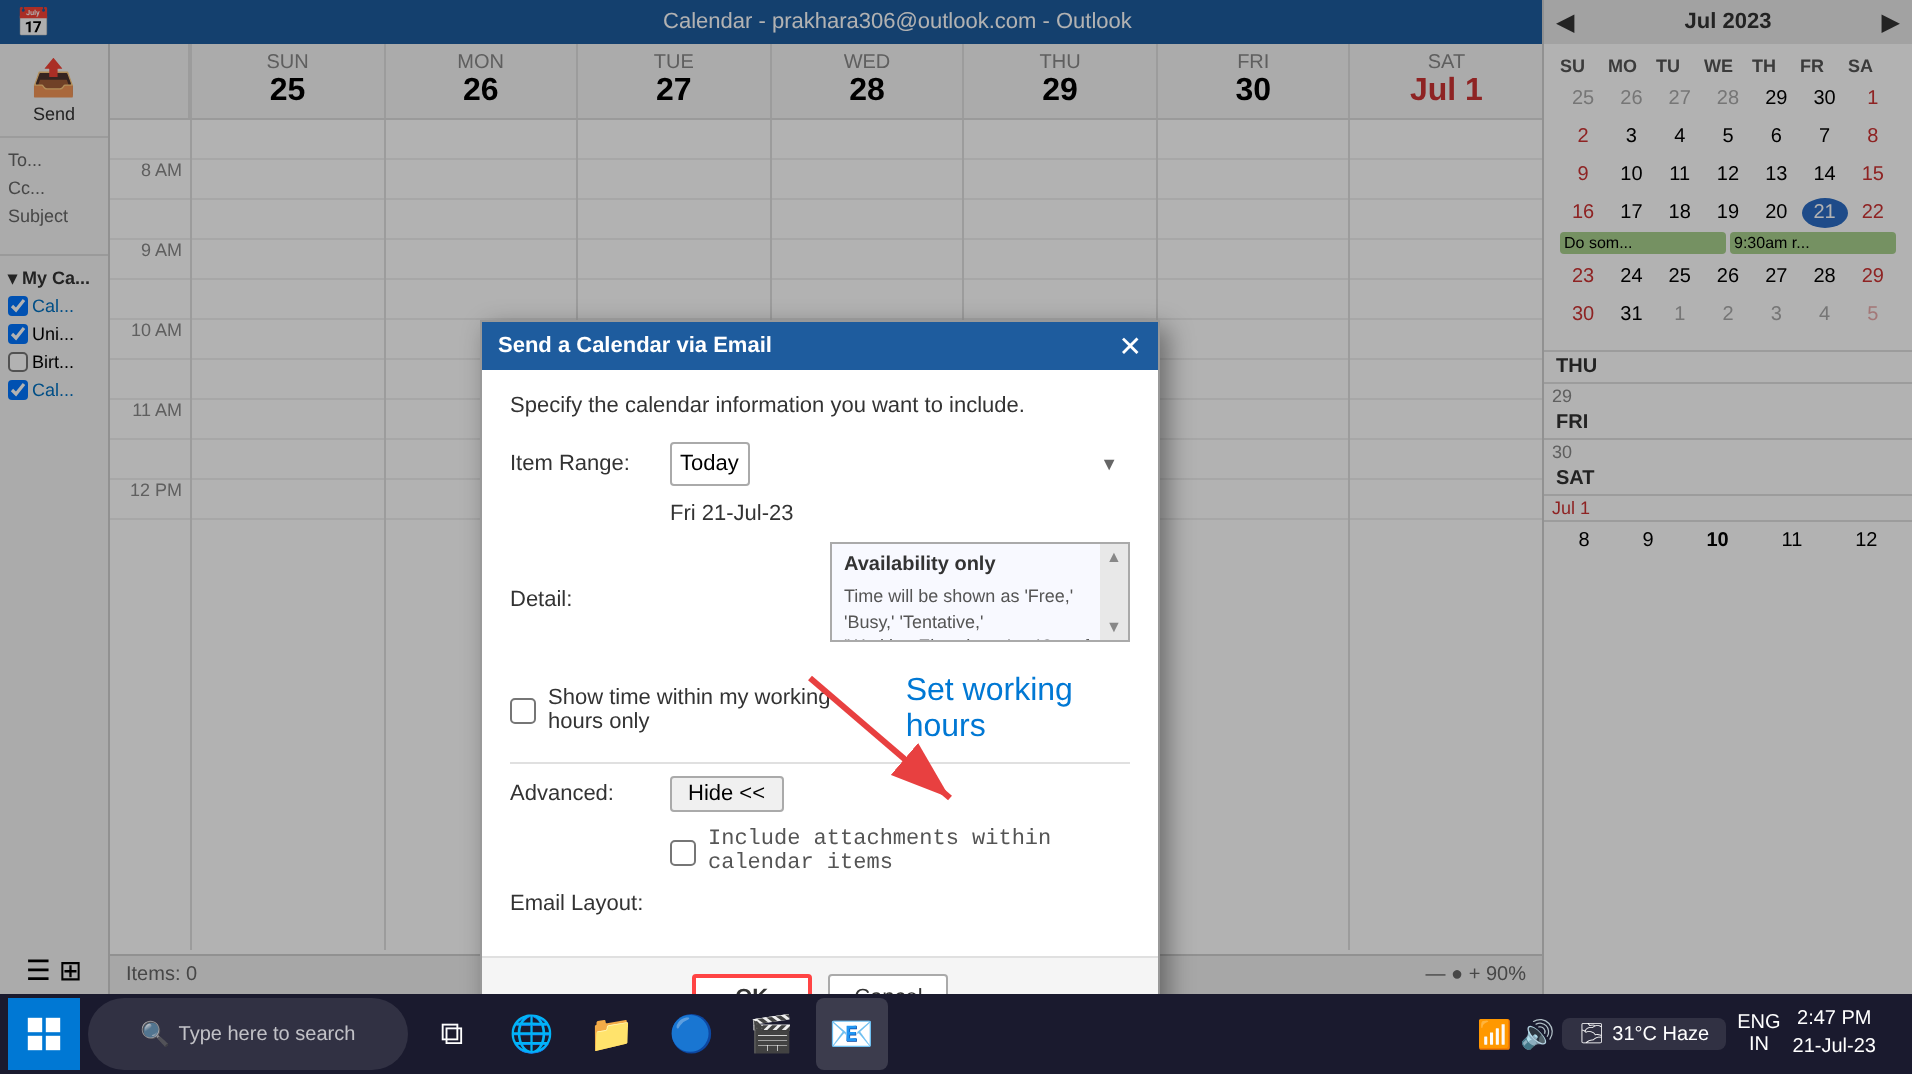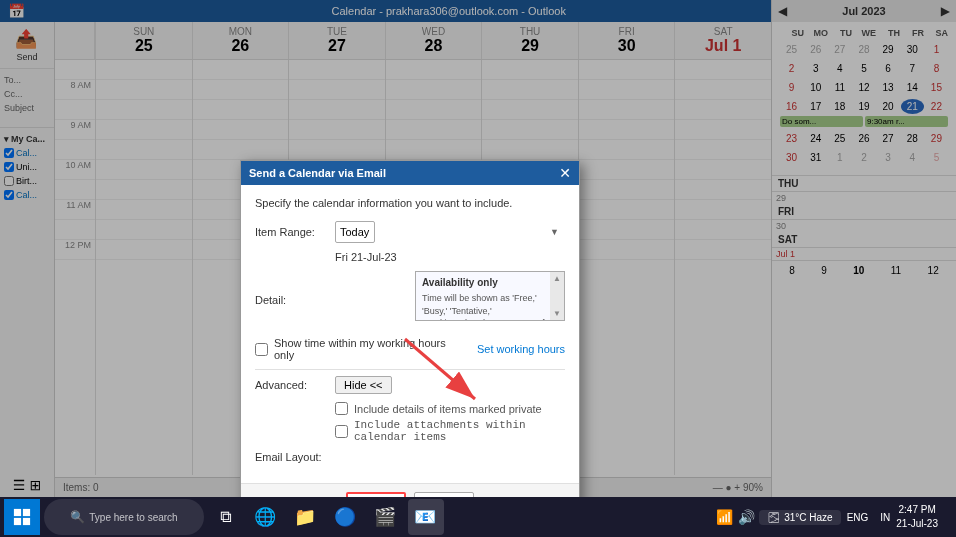--- a/index.html
+++ b/index.html
@@ -44,21 +44,21 @@
     .cal-nav-btn { cursor: pointer; color: #333; font-size: 12px; }
     .cal-month { font-size: 11px; font-weight: bold; color: #333; }
     .cal-grid { width: 100%; padding: 4px; }
     .cal-section { border-top: 1px solid #e0e0e0; margin-top: 4px; }
     .date-heading { padding: 2px 6px; font-size: 10px; font-weight: bold; color: #333; border-bottom: 1px solid #e0e0e0; }
     .cal-dates-grid { display: grid; grid-template-columns: repeat(7, 1fr); gap: 1px; padding: 2px 4px; }
     .cal-date { text-align: center; font-size: 10px; padding: 2px; cursor: pointer; }
     .cal-date.today-date { background: #2b6cc4; color: white; border-radius: 50%; }
     .cal-date.weekend-date { color: #cc3333; }
     .cal-week-header { display: grid; grid-template-columns: repeat(7, 1fr); padding: 2px 4px; }
-    .cal-week-day { text-align: right; font-size: 9px; font-weight: bold; color: #555; }
+    .cal-week-day { text-align: left; font-size: 9px; font-weight: bold; color: #555; }
 
     
     .left-sidebar { position: absolute; top: 22px; left: 0; width: 55px; height: 475px; background: #f5f5f5; border-right: 1px solid #d0d0d0; z-index: 5; }
     .nav-btn { width: 100%; padding: 6px 2px; display: flex; flex-direction: column; align-items: center; gap: 2px; cursor: pointer; font-size: 9px; color: #333; border-bottom: 1px solid #e0e0e0; }
     .nav-btn .nav-icon { font-size: 18px; }
 
     
     .main-content { position: absolute; top: 22px; left: 55px; right: 185px; height: 475px; background: white; overflow: hidden; }
 
     
@@ -71,21 +71,21 @@
     .dialog-desc { font-size: 11px; color: #333; margin-bottom: 12px; }
     .dialog-row { display: flex; align-items: center; margin-bottom: 8px; }
     .dialog-label { width: 80px; font-size: 11px; color: #333; flex-shrink: 0; }
     .dialog-select { flex: 1; height: 22px; border: 1px solid #aaa; border-radius: 2px; font-size: 11px; padding: 0 4px; background: white; cursor: pointer; appearance: none; -webkit-appearance: none; }
     .dialog-select-wrap { flex: 1; position: relative; }
     .dialog-select-wrap::after { content: '▼'; position: absolute; right: 6px; top: 50%; transform: translateY(-50%); font-size: 9px; color: #666; pointer-events: none; }
     .dialog-date-text { font-size: 11px; color: #333; margin-bottom: 8px; margin-left: 80px; }
     .dialog-detail-box { margin-left: 80px; margin-bottom: 8px; border: 1px solid #aaa; height: 50px; background: #f8f9ff; overflow: hidden; position: relative; }
     .dialog-detail-inner { padding: 4px 6px; font-size: 10px; color: #333; line-height: 1.4; }
     .dialog-detail-scroll { position: absolute; right: 0; top: 0; bottom: 0; width: 14px; background: #e8e8e8; display: flex; flex-direction: column; align-items: center; }
-    .dialog-link { font-size: 11px; color: #0078d4; cursor: pointer; text-decoration: none; margin-left: 8px; }
+    .dialog-link { font-size: 16px; color: #0078d4; cursor: pointer; text-decoration: none; margin-left: 8px; }
     .dialog-advanced-row { display: flex; align-items: center; margin-bottom: 8px; }
     .dialog-adv-btn { border: 1px solid #aaa; background: #f0f0f0; font-size: 11px; padding: 2px 8px; cursor: pointer; border-radius: 2px; }
     .dialog-section-separator { border: none; border-top: 1px solid #e0e0e0; margin: 6px 0; }
     .dialog-footer { display: flex; justify-content: center; gap: 8px; padding: 8px 14px; border-top: 1px solid #e0e0e0; background: #f5f5f5; }
     .dialog-ok-btn { background: white; border: 2px solid #ff4444; color: #333; font-size: 11px; padding: 4px 20px; cursor: pointer; border-radius: 2px; font-weight: bold; }
     .dialog-cancel-btn { background: white; border: 1px solid #aaa; color: #333; font-size: 11px; padding: 4px 12px; cursor: pointer; border-radius: 2px; }
 
     
     ::-webkit-scrollbar { width: 8px; height: 8px; }
     ::-webkit-scrollbar-track { background: #f0f0f0; }
@@ -561,24 +561,20 @@
         <a class="dialog-link">Set working hours</a>
       </div>
 
       <hr class="dialog-section-separator">
 
       <div class="dialog-advanced-row">
         <span class="dialog-label">Advanced:</span>
         <button class="dialog-adv-btn">Hide &lt;&lt;</button>
       </div>
 
-      <div style="display:flex;align-items:center;margin-bottom:4px;margin-left:80px;">
-        <input type="checkbox" style="margin-right: 6px;">
-        <label style="font-size:11px;color:#555;">Include details of items marked private</label>
-      </div>
 
       <div style="display:flex;align-items:center;margin-bottom:8px;margin-left:80px;">
         <input type="checkbox" style="margin-right: 6px;">
         <label style="font-size:11px;color:#555;font-family:Liberation Mono, monospace;">Include attachments within calendar items</label>
       </div>
 
       <div class="dialog-row">
         <span class="dialog-label">Email Layout:</span>
       </div>
     </div>
@@ -636,21 +632,21 @@
   </div>
   <div class="taskbar-right">
     <div class="system-tray">
       <span style="font-size:14px;">📶</span>
       <span style="font-size:14px;">🔊</span>
       <div class="weather">
         <span>🌫</span>
         <span>31°C Haze</span>
       </div>
     </div>
-    <div style="display:flex;flex-direction:row;align-items:center;gap:12px;text-align:right;">
+    <div style="display:flex;flex-direction:column;align-items:center;gap:0;text-align:right;">
       <span style="font-size:10px;color:white;">ENG</span>
       <span style="font-size:10px;color:white;">IN</span>
     </div>
     <div class="clock">
       <div>2:47 PM</div>
       <div>21-Jul-23</div>
     </div>
     <div style="width:4px;"></div>
   </div>
 </div>

